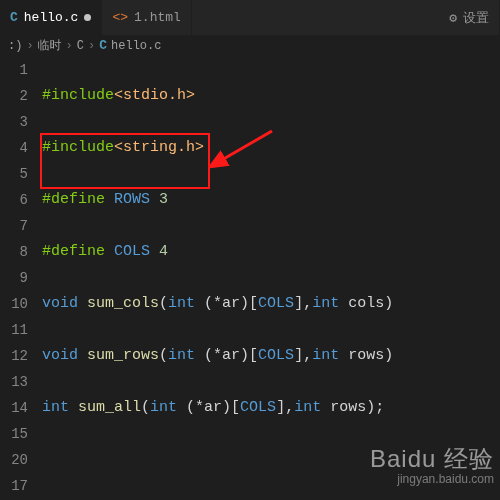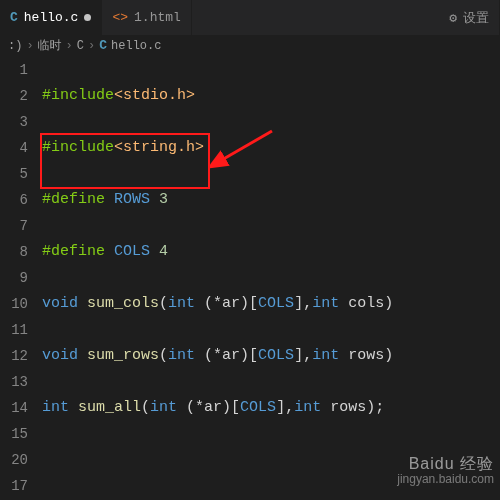--- a/index.html
+++ b/index.html
@@ -99,21 +99,21 @@
   .watermark {
     position: absolute;
     right: 6px;
     bottom: 14px;
     color: rgba(255,255,255,0.55);
     font-size: 16px;
     font-family: Arial, sans-serif;
     text-align: right;
     line-height: 1.1;
   }
-  .watermark .big { font-size: 16px; letter-spacing:1px; }
+  .watermark .big { font-size: 24px; letter-spacing:1px; }
   .watermark .small { font-size: 12px; color: rgba(255,255,255,0.4);}
 </style>
 </head>
 <body>
 
 <div class="tabs">
   <div class="tab active">
     <span class="icon-c">C</span>
     <span>hello.c</span>
     <span class="dot"></span>

